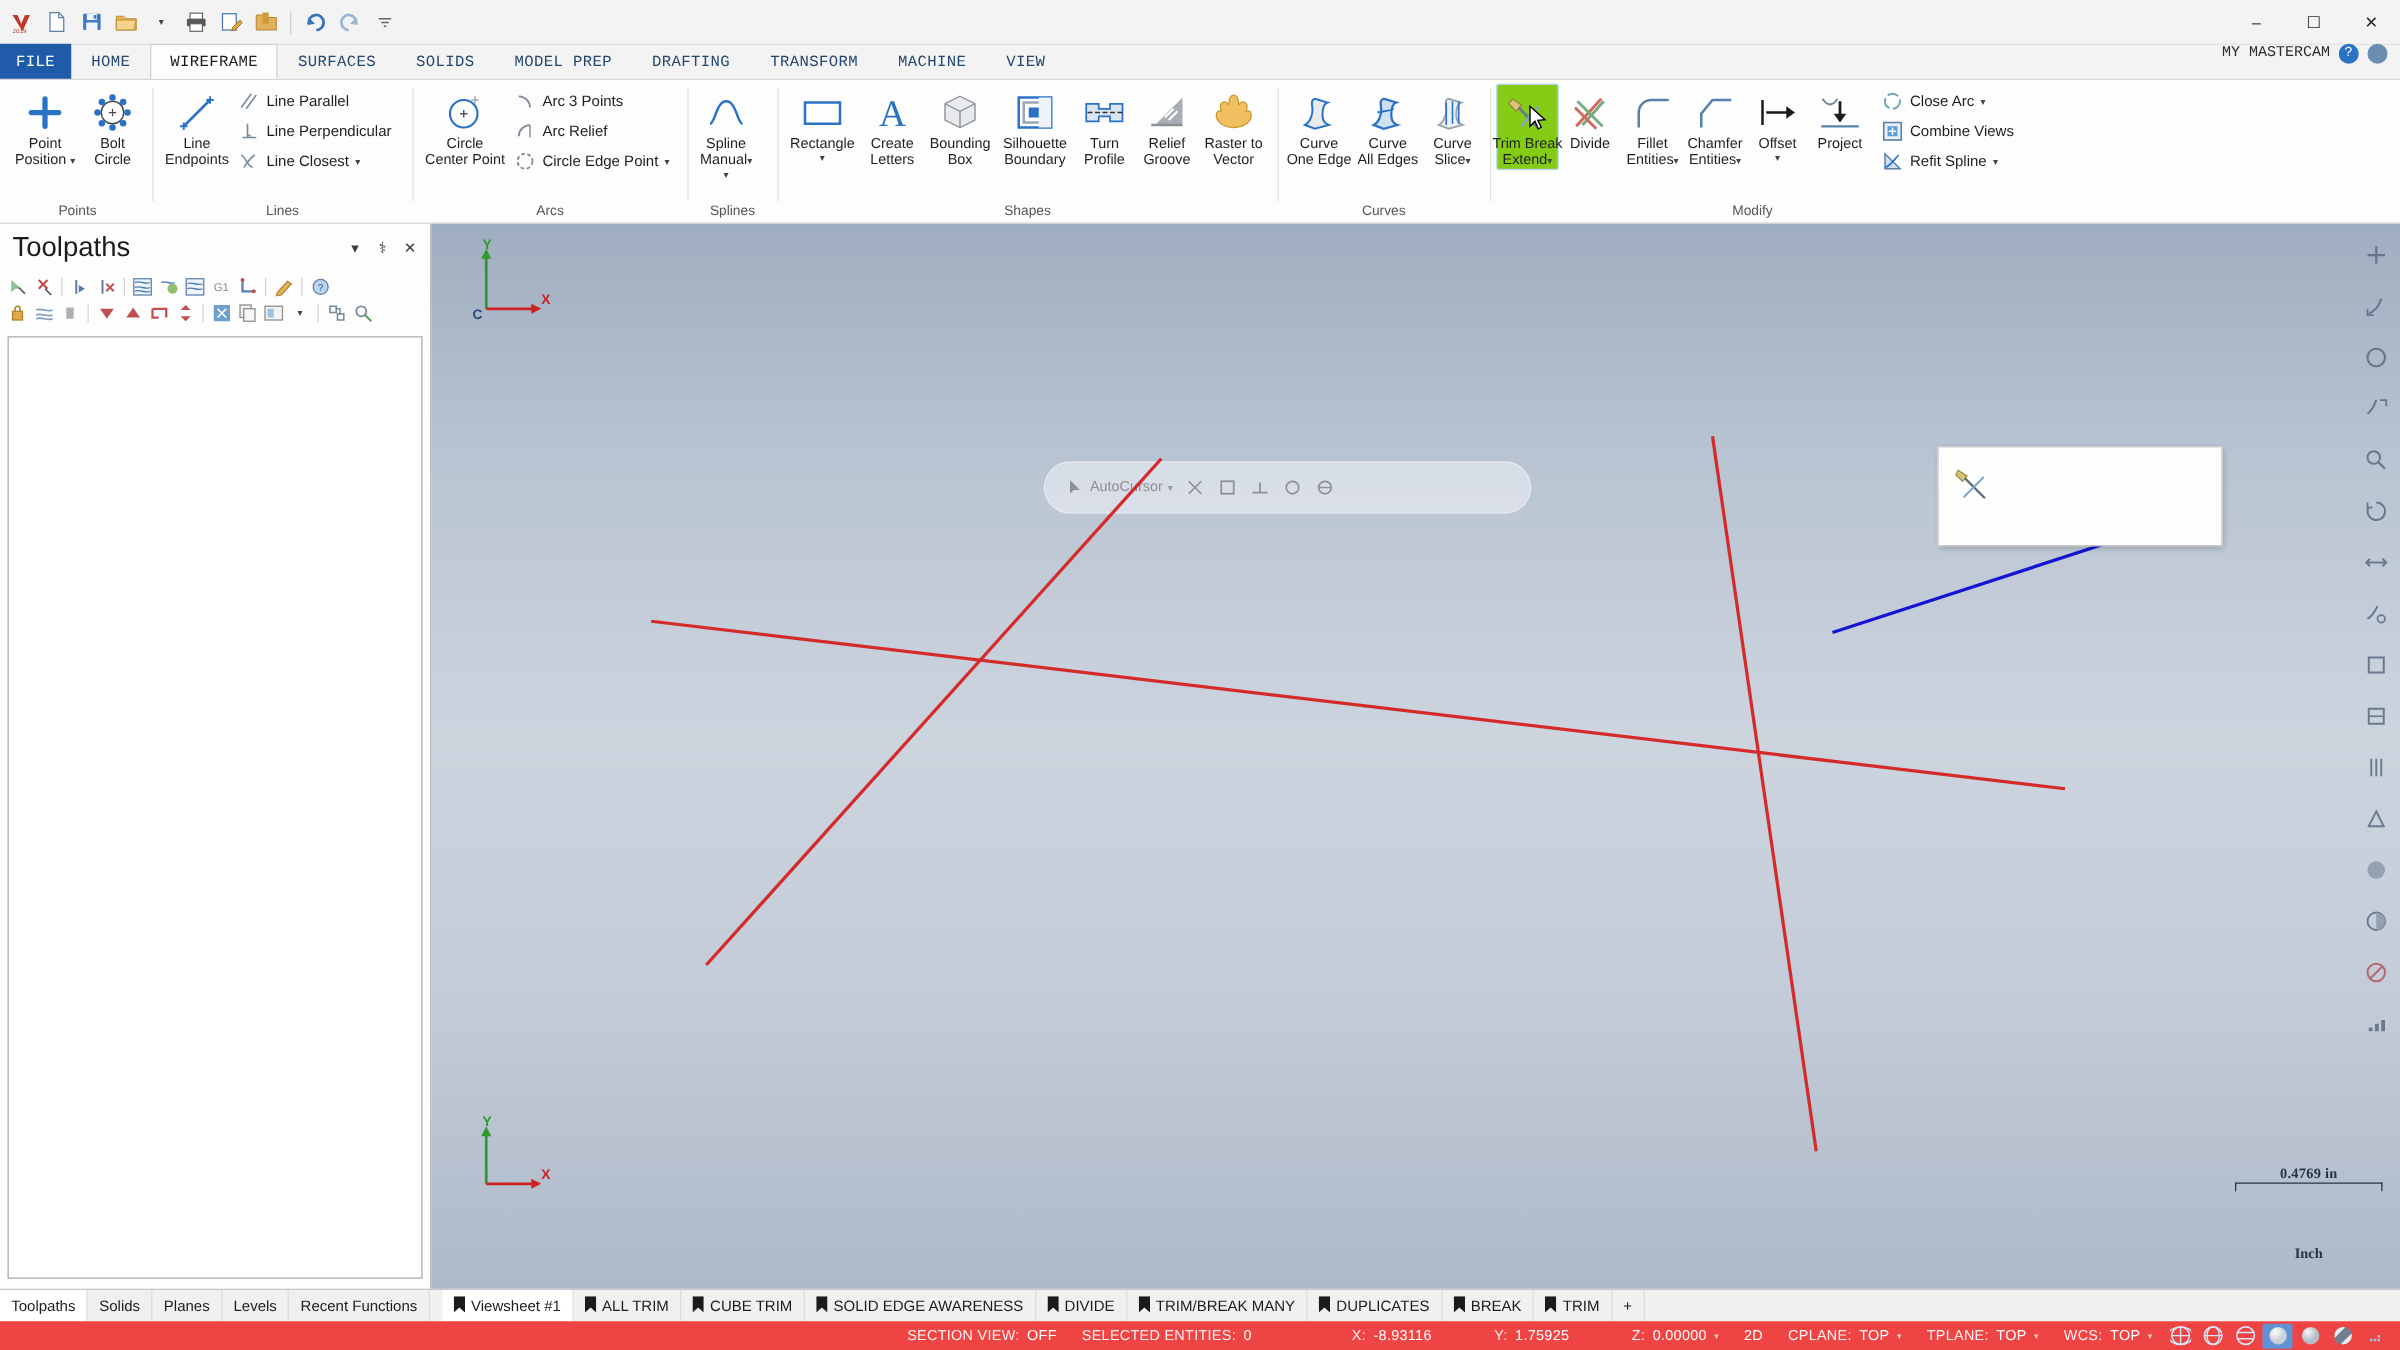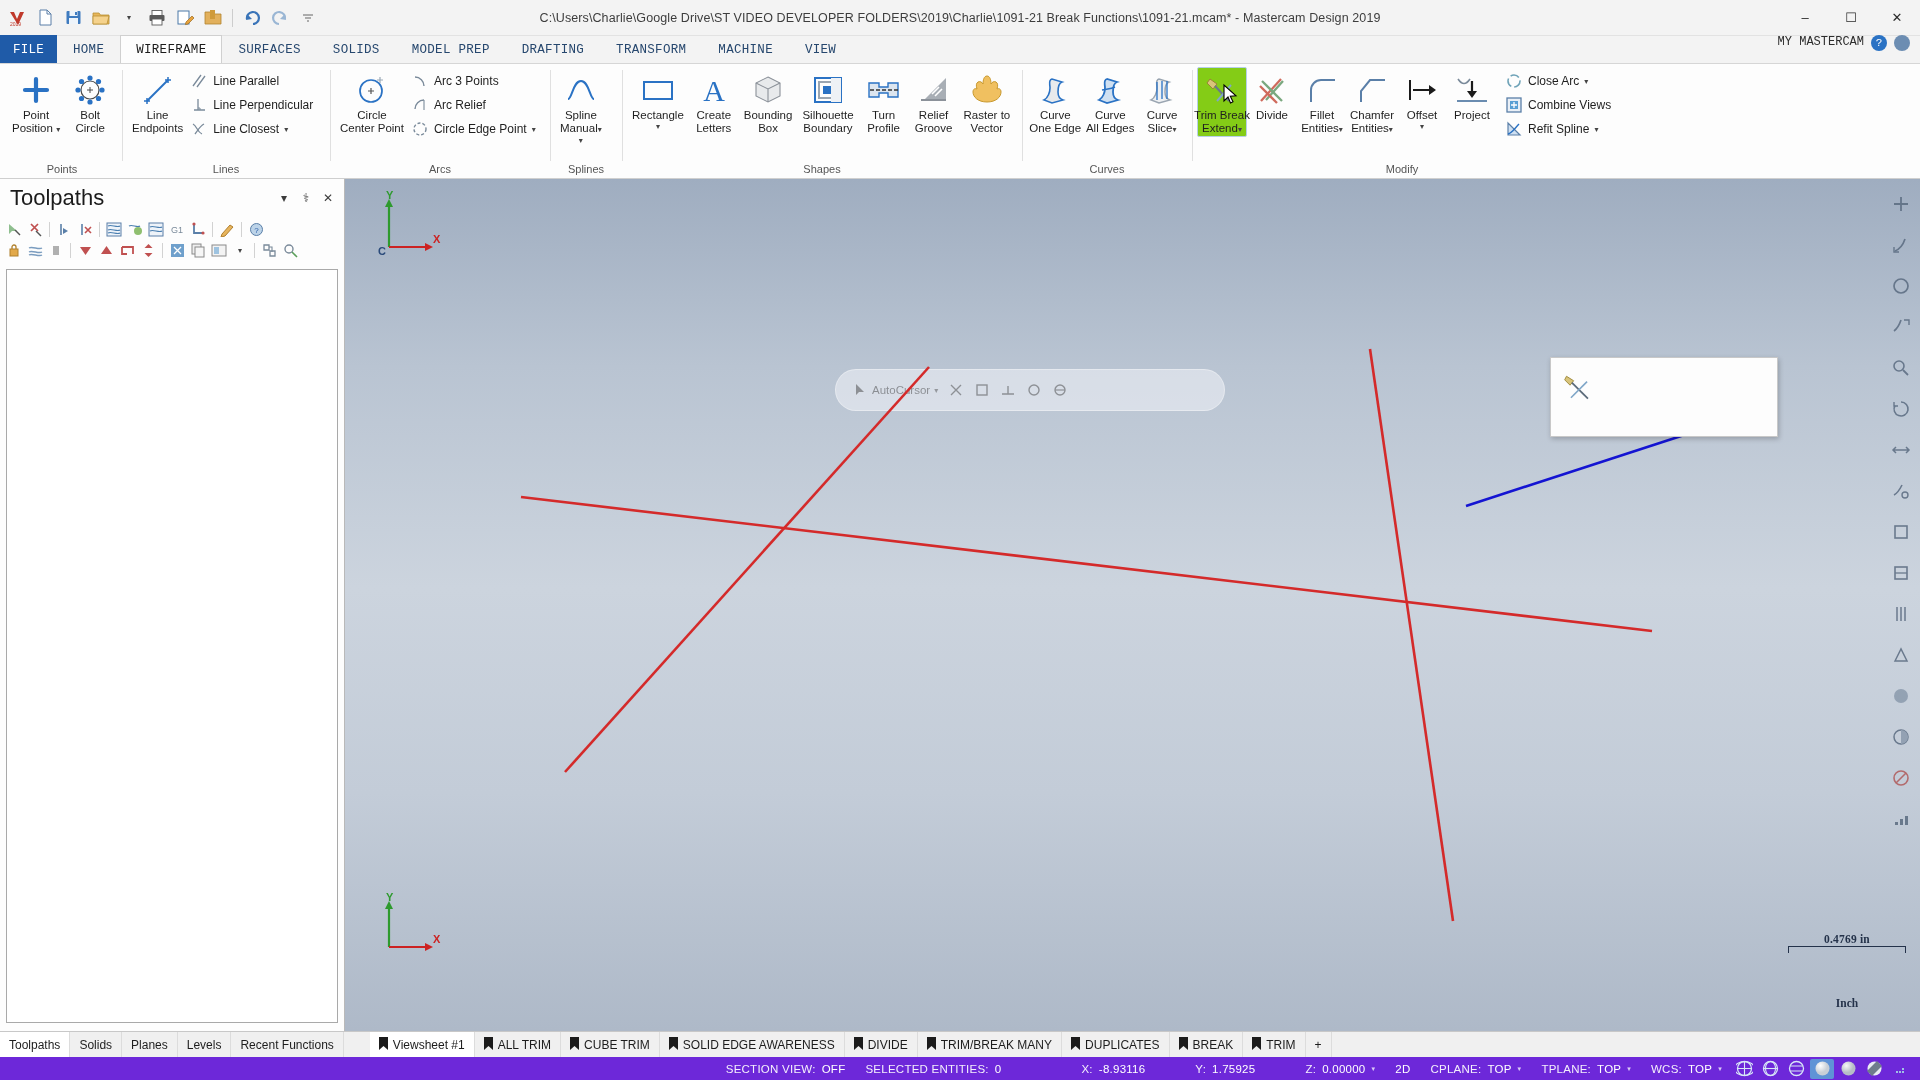--- a/index.html
+++ b/index.html
@@ -163,26 +163,26 @@
     height:26px; background:#f0f0f0; display:flex; align-items:stretch;
     border-top:1px solid #c8c8c8; flex:0 0 26px; font-size:12px;
   }
   .btab{
     display:flex; align-items:center; padding:0 9px; color:#1d1d1d; cursor:default;
     border-right:1px solid #dcdcdc;
   }
   .btab.active{ background:#fff; }
   .btabs .divider{ width:10px; }
   .vs-tab{ display:flex; align-items:center; gap:5px; padding:0 9px; cursor:default; border-right:1px solid #dcdcdc; }
-  .vs-tab.active{ background:#fff;margin-left:16px; }
+  .vs-tab.active{ background:#fff; }
   .flag{ display:inline-block; }
 
   
   .status{
-    height:23px; background:#6d28d9; color:#fff; display:flex; align-items:center;
+    height:23px; background:#ef4444; color:#fff; display:flex; align-items:center;
     font-size:11.5px; flex:0 0 23px; letter-spacing:.25px;
   }
   .status .sitem{ padding:0 10px; display:flex; align-items:center; gap:6px; white-space:nowrap; }
   .status .lbl2{ opacity:.92; }
   .status .val{ font-weight:normal; }
   .status .dd{ font-size:7px; opacity:.75; }
   .status .sright{ margin-left:auto; display:flex; align-items:center; gap:2px; padding-right:8px; }
   .status .sph{
     width:24px; height:20px; display:flex; align-items:center; justify-content:center; border-radius:2px;
   }
@@ -255,21 +255,20 @@
             <path d="M15 10a6 6 0 1 0-6 5" fill="none" stroke="#9ab6d4" stroke-width="2.2"></path>
             <path d="M15 5l1 6-6-1z" fill="#9ab6d4"></path>
           </svg>
       </div>
       <div class="ico">
         <svg width="12" height="12" viewBox="0 0 12 12">
             <path d="M1 3h10M3 6h6M5 9h2" stroke="#666" stroke-width="1.1"></path>
           </svg>
       </div>
     </div>
-    <div class="title-text">C:\Users\Charlie\Google Drive\ST VIDEO DEVELOPER FOLDERS\2019\Charlie\1091-21 Break Functions\1091-21.mcam* - Mastercam Design 2019</div>
     <div class="wincontrols">
       <div>–</div>
       <div>☐</div>
       <div class="close">✕</div>
     </div>
   </div>
 
   <div class="tabbar">
     <div class="tab file">FILE</div>
     <div class="tab">HOME</div>

